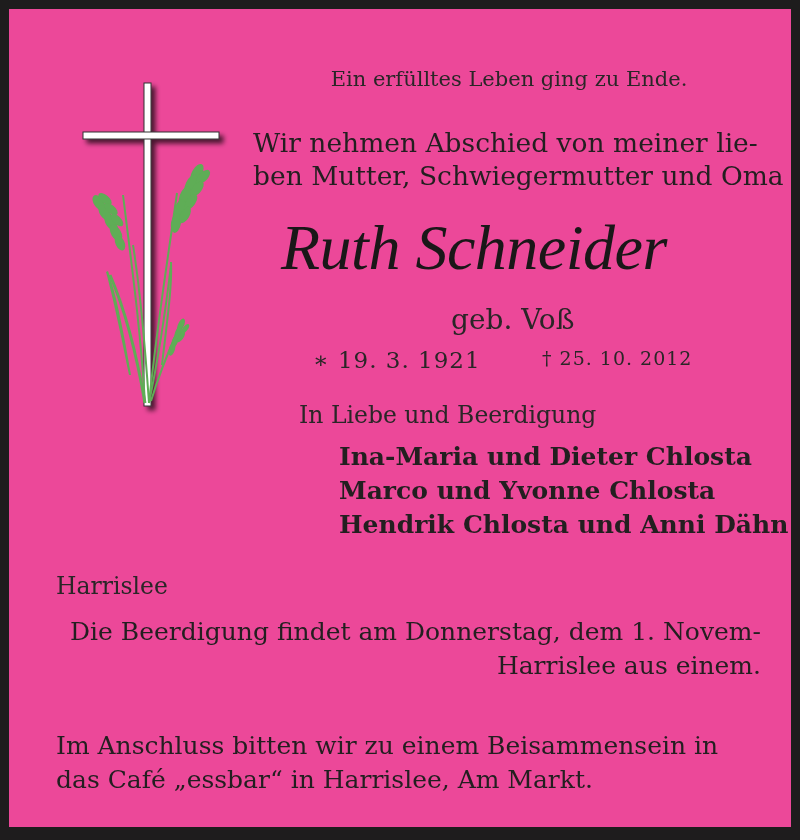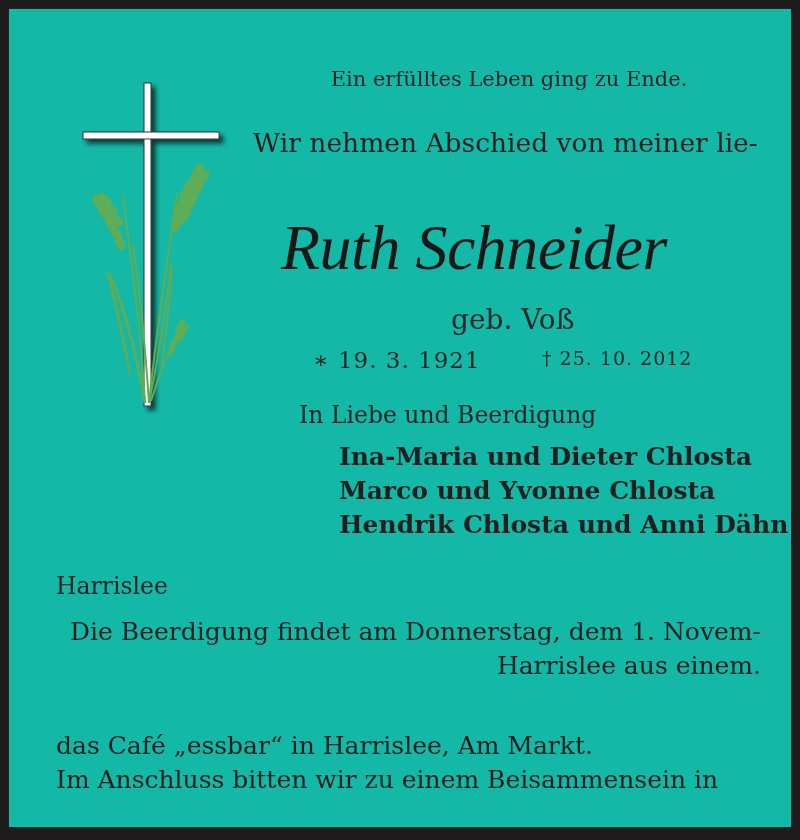--- a/index.html
+++ b/index.html
@@ -8,21 +8,21 @@
     background: #1e1c1d;
     position: relative;
     overflow: hidden;
     font-family: "DejaVu Serif", "Liberation Serif", serif;
     color: #231f20;
   }
   .page {
     position: absolute;
     left: 9px; top: 9px;
     width: 782px; height: 818px;
-    background: #14b8a6;
+    background: #ec4899;
   }
   .abs { position: absolute; white-space: nowrap; }
 
   .motto {
     left: 300px; top: 58px;
     width: 400px; text-align: center;
     font-size: 21px; color: #2a2627;
   }
   .intro {
     left: 244px; top: 117px;
@@ -144,20 +144,21 @@
     <g fill="#5fad56">
       <path d="M33 196 C 38 210, 46 240, 56 300 L 54 300 C 44 250, 36 215, 31 197 Z"></path>
       <path d="M97 187 C 98 210, 94 240, 88 290 L 86 290 C 92 240, 96 210, 95 187 Z"></path>
     </g>
   </svg>
 
   <div class="abs motto">Ein erfülltes Leben ging zu Ende.</div>
 
   <div class="abs intro">
     <div>Wir nehmen Abschied von meiner lie-</div>
+    <div>ben Mutter, Schwiegermutter und Oma</div>
   </div>
 
   <div class="abs name">Ruth Schneider</div>
   <div class="abs birthname">geb. Voß</div>
   <div class="abs born">∗ 19. 3. 1921</div>
   <div class="abs died">† 25. 10. 2012</div>
 
   <div class="abs thanks">In Liebe und Beerdigung</div>
   <div class="abs mourners">
     <div>Ina-Maria und Dieter Chlosta</div>
@@ -166,16 +167,16 @@
   </div>
 
   <div class="abs place">Harrislee</div>
 
   <div class="abs para funeral">
     <div>Die Beerdigung findet am Donnerstag, dem 1. Novem-</div>
     <div>Harrislee aus einem.</div>
   </div>
 
   <div class="abs para afterwards">
+    <div>Im Anschluss bitten wir zu einem Beisammensein in</div>
     <div>das Café „essbar“ in Harrislee, Am Markt.</div>
-    <div>Im Anschluss bitten wir zu einem Beisammensein in</div>
   </div>
 </div>
 
 </body></html>

